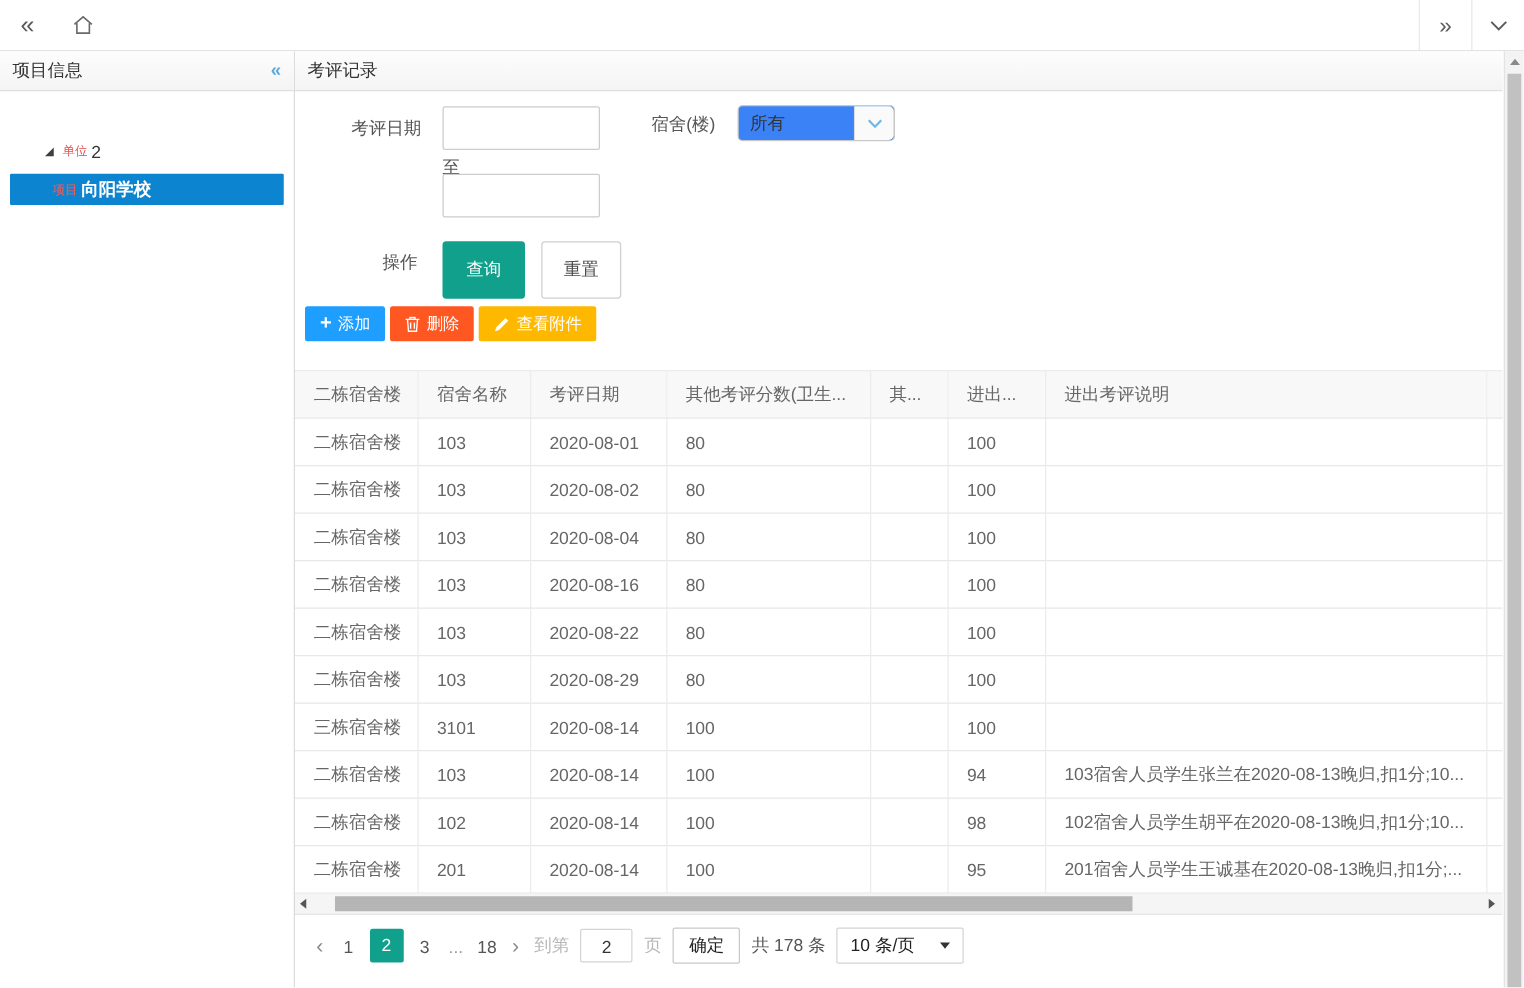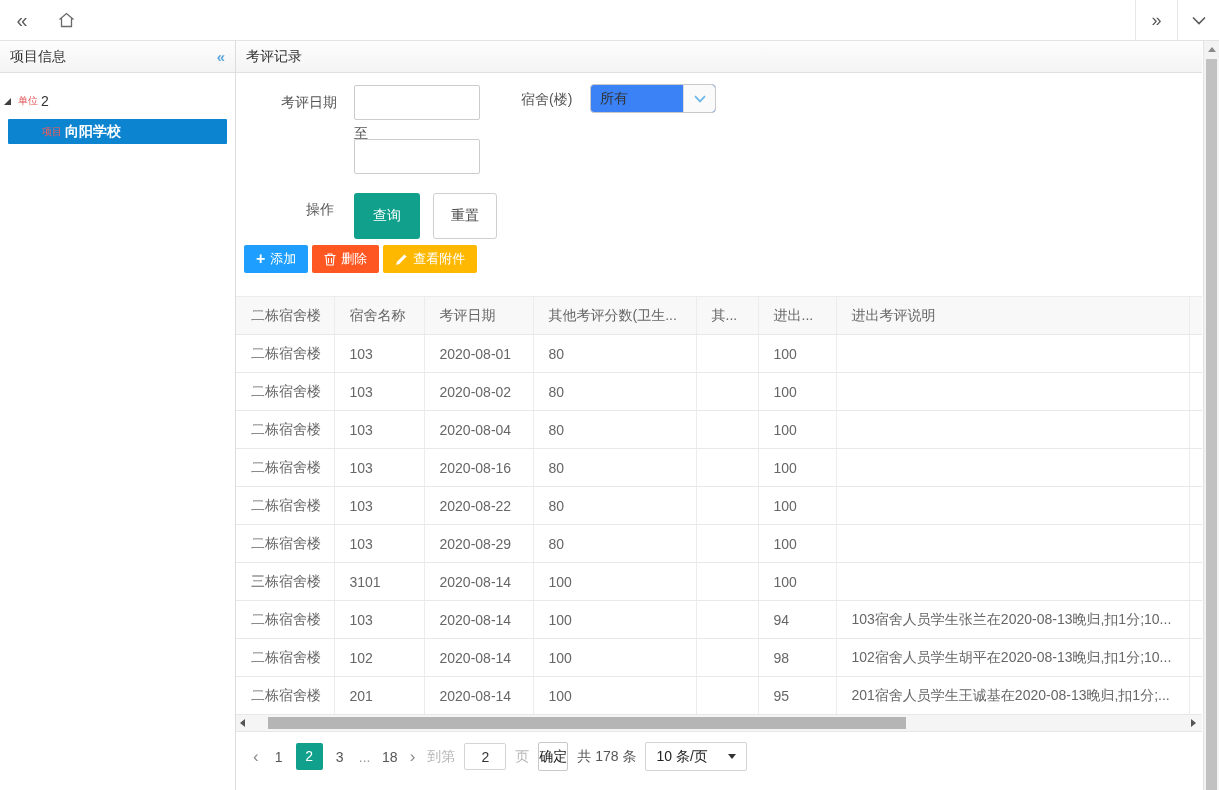--- a/index.html
+++ b/index.html
@@ -28,21 +28,21 @@
   .vscroll .up-arrow { position:absolute; top:6px; left:4px; width:0; height:0;
     border-left:4px solid transparent; border-right:4px solid transparent; border-bottom:5px solid #8a8a8a; }
   .vscroll .thumb { position:absolute; top:18px; bottom:0; left:2px; right:2px; background:#c1c1c1; cursor:grab; }
 
   
   .sidebar { width:236px; border-right:1px solid #dcdcdc; background:#fff; flex:none; }
   .panel-header { height:32px; line-height:31px; padding:0 10px; background:linear-gradient(#fdfdfd,#f4f4f4);
     border-bottom:1px solid #e0e0e0; color:#333; display:flex; justify-content:space-between; align-items:center; }
   .collapse-icon { color:#5ea9da; font-size:15px; font-weight:bold; cursor:pointer; }
   .tree { padding:16px 0 0 0; }
-  .tree-node { height:24px; display:flex; align-items:center; padding-left:4px; cursor:pointer; }
+  .tree-node { height:24px; display:flex; align-items:center; padding-left:36px; cursor:pointer;margin-top:20px; }
   .tri { width:0; height:0; border-left:7px solid transparent; border-bottom:7px solid #404040; margin-right:7px; }
   .node-tag { font-size:10px; color:var(--tag-red,#e25050); margin-right:3px; }
   .tree-node .node-label { color:#333; }
   .tree-node.selected { margin:6px 8px 0 8px; padding-left:34px; height:25px; border-radius:1px;
     background:var(--node-selected-blue,#0d84cf); }
   .tree-node.selected .node-label { color:#fff; font-weight:bold; }
   .tree-node.selected .node-tag { color:#ff5a52; }
 
   
   .main { width:966px; flex:none; background:#fff; }
@@ -87,21 +87,21 @@
   .pager { display:flex; align-items:center; margin:10px 0 0 14px; gap:9px; color:#555; }
   .pg-nav { color:#8a8a8a; font-size:17px; cursor:pointer; padding:0 3px; }
   .pages { display:flex; align-items:center; gap:9px; }
   .pg-item { min-width:16px; text-align:center; cursor:pointer; color:#555; }
   .pg-item.active { background:var(--accent-teal,#10a08c); color:#fff; width:27px; height:27px; line-height:27px;
     border-radius:2px; cursor:default; }
   .pg-item.dots { color:#999; cursor:default; }
   .pg-muted { color:#b7b7b7; }
   .pg-goto { width:42px; height:27px; border:1px solid #d4d4d4; border-radius:2px; text-align:center; font:inherit;
     color:#333; outline:none; }
-  .pg-confirm { height:29px; padding:0 0; background:#fff; border:1px solid #c9c9c9; border-radius:2px;
+  .pg-confirm { height:29px; padding:0 12px; background:#fff; border:1px solid #c9c9c9; border-radius:2px;
     font:inherit; color:#222; cursor:pointer; }
   .pg-total { color:#555; }
   .pg-size { height:29px; border:1px solid #d4d4d4; border-radius:2px; display:flex; align-items:center; gap:20px;
     padding:0 10px; cursor:pointer; color:#222; }
   .caret-down { width:0; height:0; border-left:4px solid transparent; border-right:4px solid transparent;
     border-top:5px solid #333; }
 </style>
 </head>
 <body>
 

